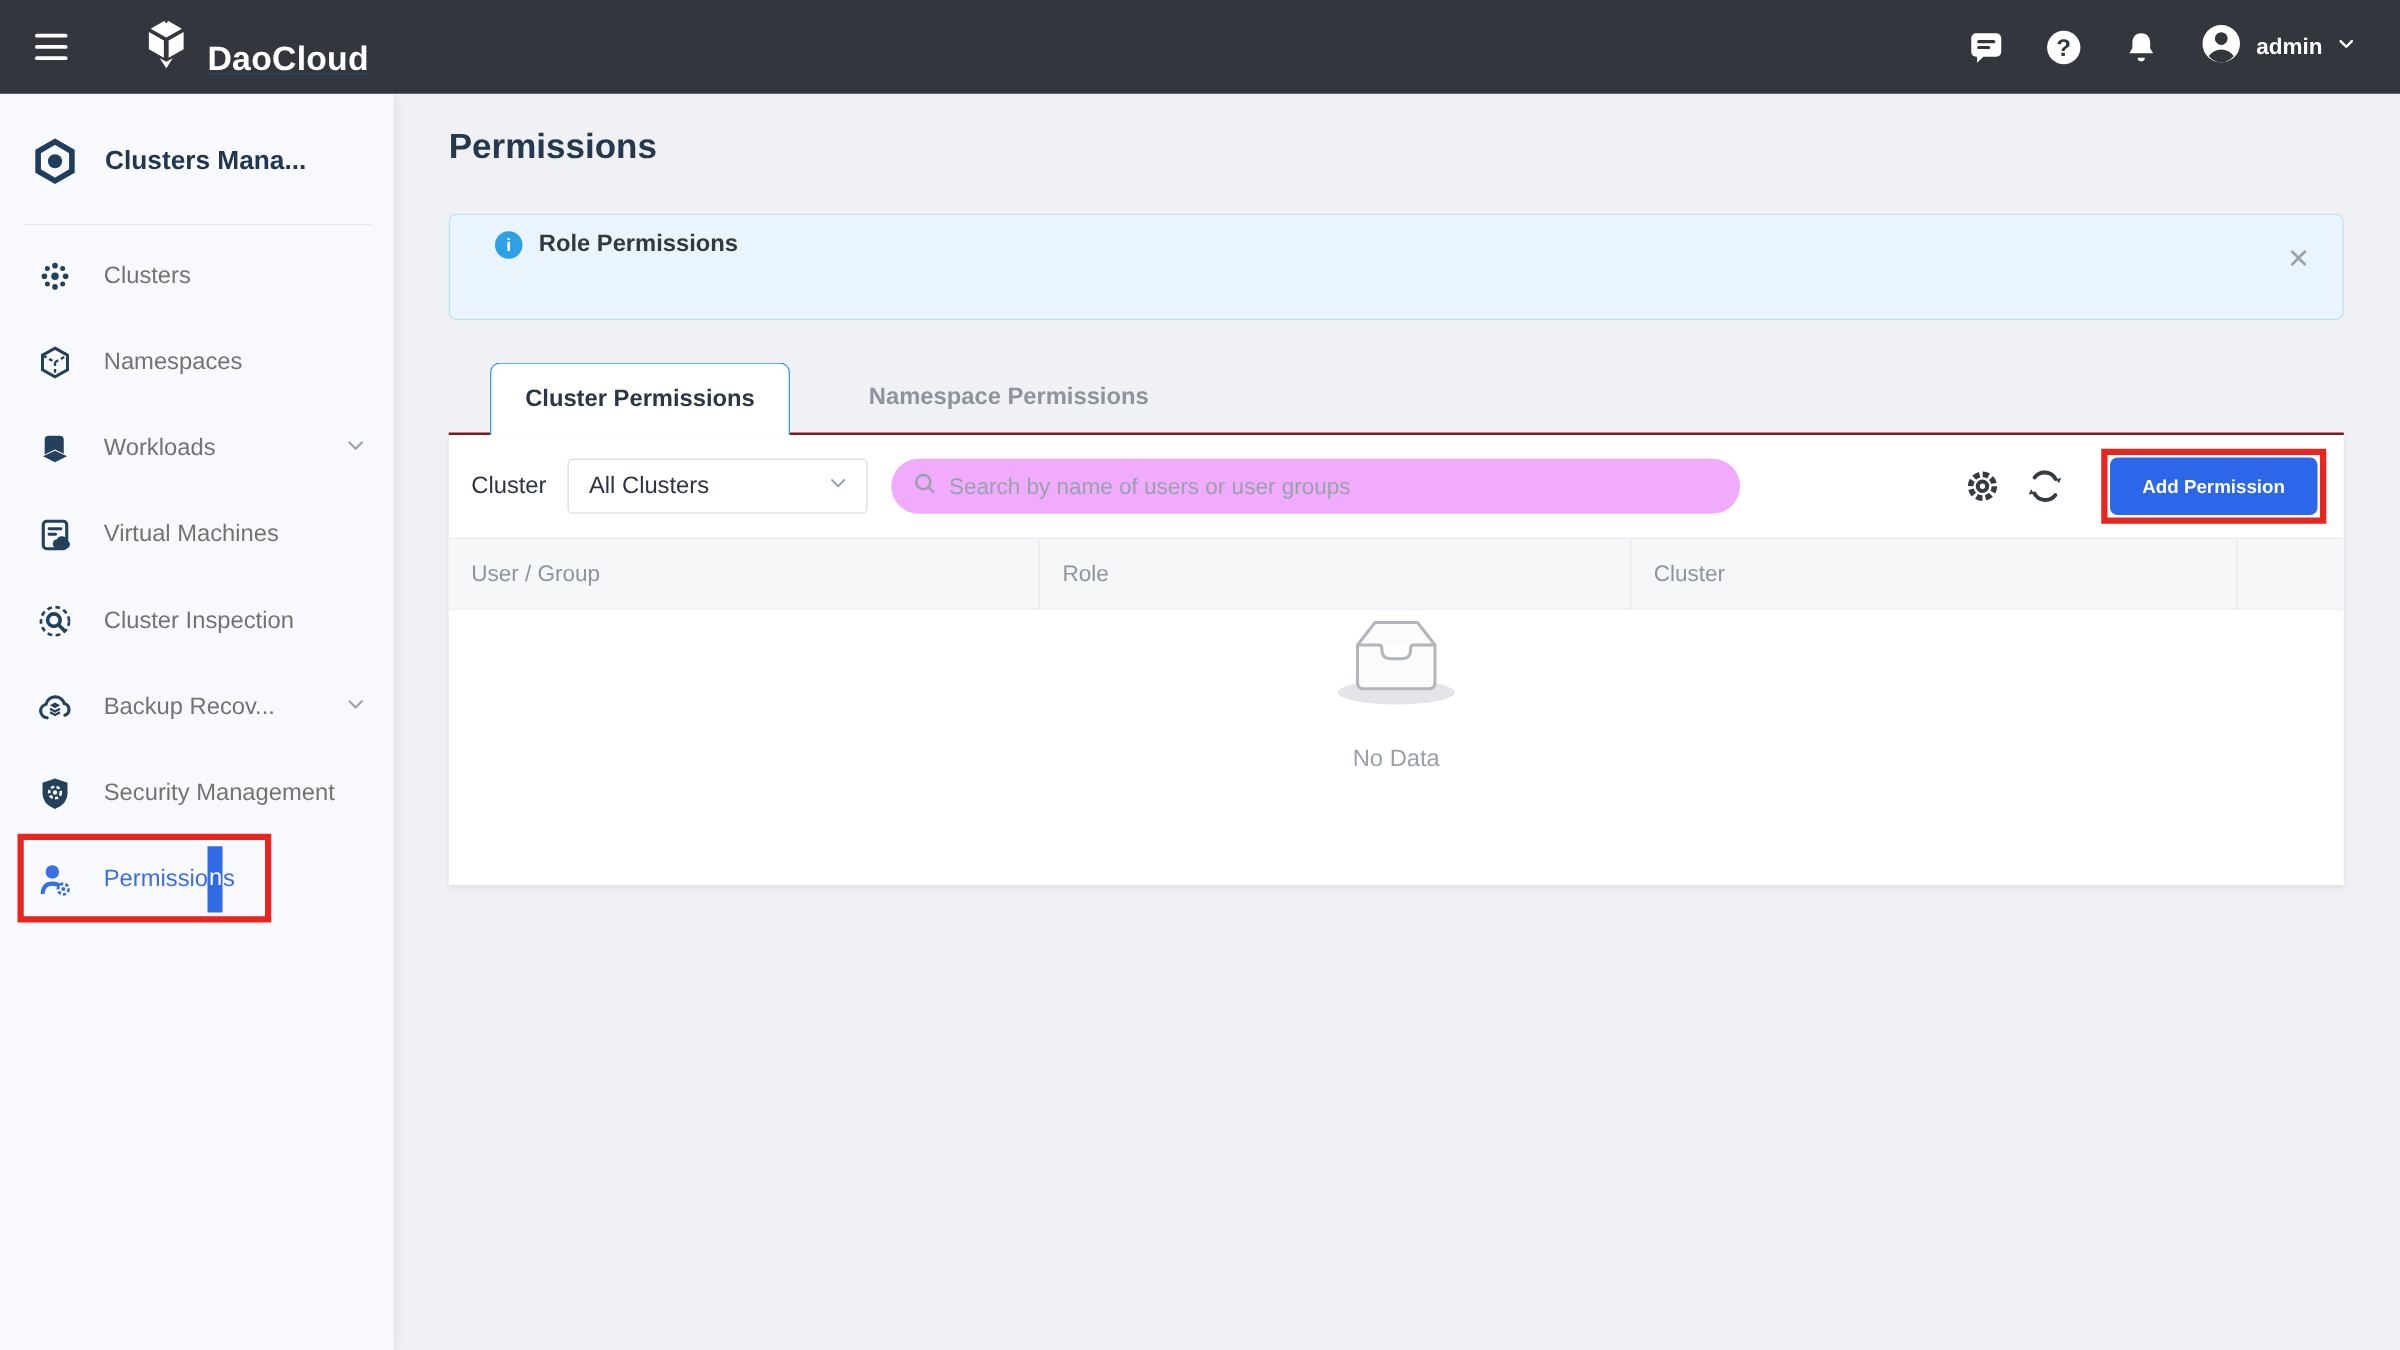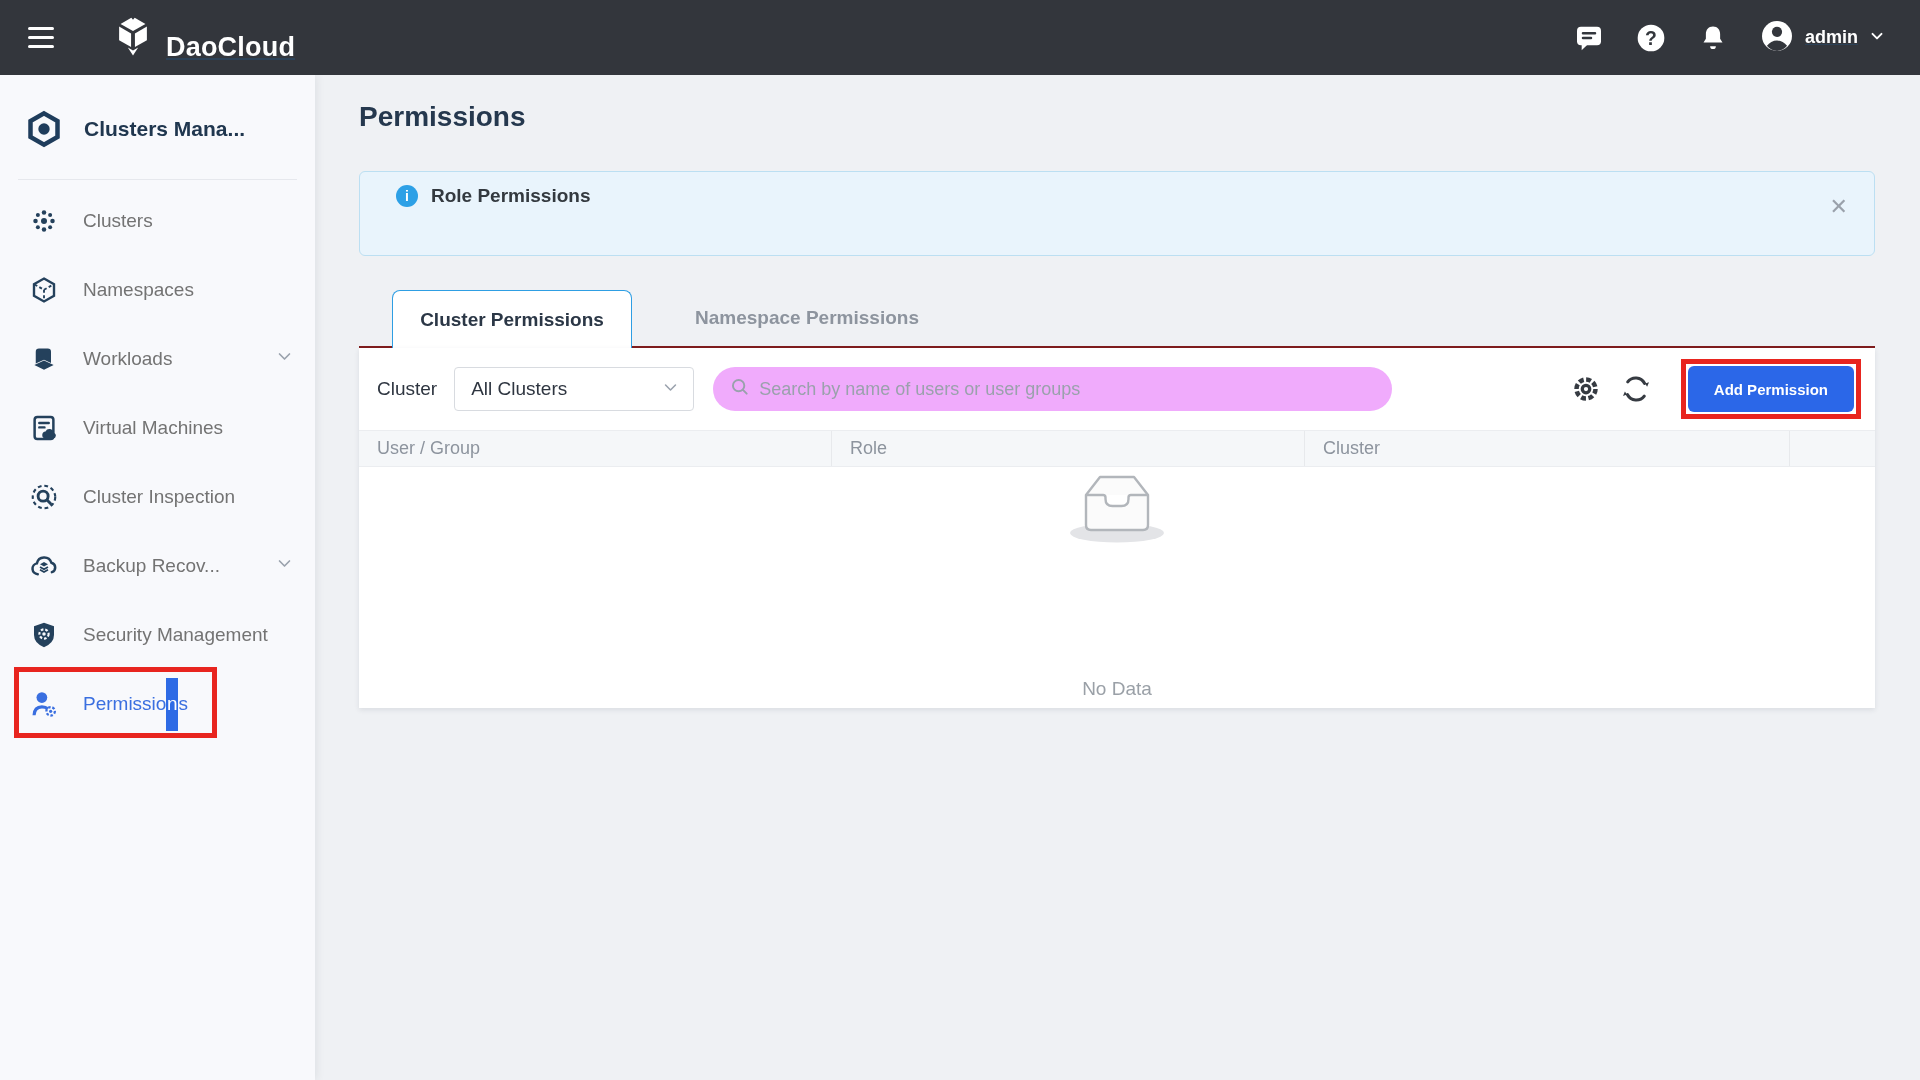--- a/index.html
+++ b/index.html
@@ -11,21 +11,21 @@
             display:flex; align-items:center; z-index:20; }
   .hamburger { margin-left:28px; width:40px; height:40px; display:flex; flex-direction:column;
                justify-content:center; gap:6px; cursor:pointer; }
   .hamburger span { display:block; height:3px; border-radius:2px; background:#fff; }
   .hamburger span:nth-child(1){ width:26px; } .hamburger span:nth-child(2){ width:26px; }
   .hamburger span:nth-child(3){ width:26px; }
   .brand { display:flex; align-items:flex-end; margin-left:42px; gap:10px;text-decoration:underline; }
   .brand-name { color:#fff; font-size:27px; font-weight:bold; letter-spacing:0.2px; }
   .topbar-right { margin-left:auto; display:flex; align-items:center; gap:30px; margin-right:34px; }
   .top-icon { width:32px; height:32px; display:flex; align-items:center; justify-content:center; cursor:pointer; }
-  .user-wrap { display:flex; align-items:center; gap:10px; cursor:pointer;text-decoration:underline; }
+  .user-wrap { display:flex; align-items:center; gap:10px; cursor:pointer; }
   .user-name { color:#fff; font-size:18px; font-weight:bold; }
 
   
   .sidebar { position:absolute; top:75px; left:0; width:315px; bottom:0; background:#f8f9fc;
              box-shadow:2px 0 8px rgba(40,50,70,0.08); z-index:5; }
   .product { display:flex; align-items:center; gap:20px; padding:34px 18px 30px 24px; }
   .product-label { font-size:21px; font-weight:bold; color:#20374f; white-space:nowrap; overflow:hidden; }
   .side-divider { height:1px; background:#e6e8ed; margin:0 18px; }
   .nav { padding-top:6px; }
   .nav-item { height:69px; display:flex; align-items:center; gap:23px; padding:0 22px 0 28px;
@@ -72,28 +72,28 @@
   .search input { border:none; outline:none; background:transparent; font-size:18px; width:100%;
                   font-family:"Liberation Sans", sans-serif; color:#3a414b; }
   .search input::placeholder { color:#9aa1ac; }
   .tool-group { margin-left:auto; display:flex; align-items:center; }
   .icon-btn { width:34px; height:34px; display:flex; align-items:center; justify-content:center; cursor:pointer; }
   .icon-btn + .icon-btn { margin-left:16px; }
   .btn-primary { background:#2b67e8; color:#fff; font-size:15px; font-weight:bold; border:none; border-radius:6px;
                  height:46px; padding:0 26px; cursor:pointer; font-family:"Liberation Sans", sans-serif; }
   .btn-anno { margin-left:28px; border:5px solid #e8251f; padding:2px; }
 
-  .thead { height:37px; display:flex; background:#f5f7f9; border-top:1px solid #ebedf0; border-bottom:1px solid #ebedf0;justify-content:center; }
+  .thead { height:58px; display:flex; background:#f5f7f9; border-top:1px solid #ebedf0; border-bottom:1px solid #ebedf0;justify-content:center; }
   .th { display:flex; align-items:center; padding-left:18px; font-size:18px; color:#8d949e; }
   .th:nth-child(1){ width:473px; border-right:1px solid #e7e9ec; }
   .th:nth-child(2){ width:473px; border-right:1px solid #e7e9ec; }
   .th:nth-child(3){ width:485px; border-right:1px solid #e7e9ec; }
   .th:nth-child(4){ flex:1; }
 
-  .empty { height:233px; display:flex; flex-direction:column; align-items:center; justify-content:space-between; gap:26px; }
+  .empty { height:233px; display:flex; flex-direction:column; align-items:center; justify-content:flex-start; gap:16px; }
   .empty-text { font-size:19px; color:#9aa0a7; }
 
   
   .anno { position:absolute; border:5px solid #e8251f; z-index:50; pointer-events:none; }
   .anno-sidebar { left:14px; top:667px; width:203px; height:71px; }
 </style>
 </head>
 <body>
 
 <header class="topbar">

